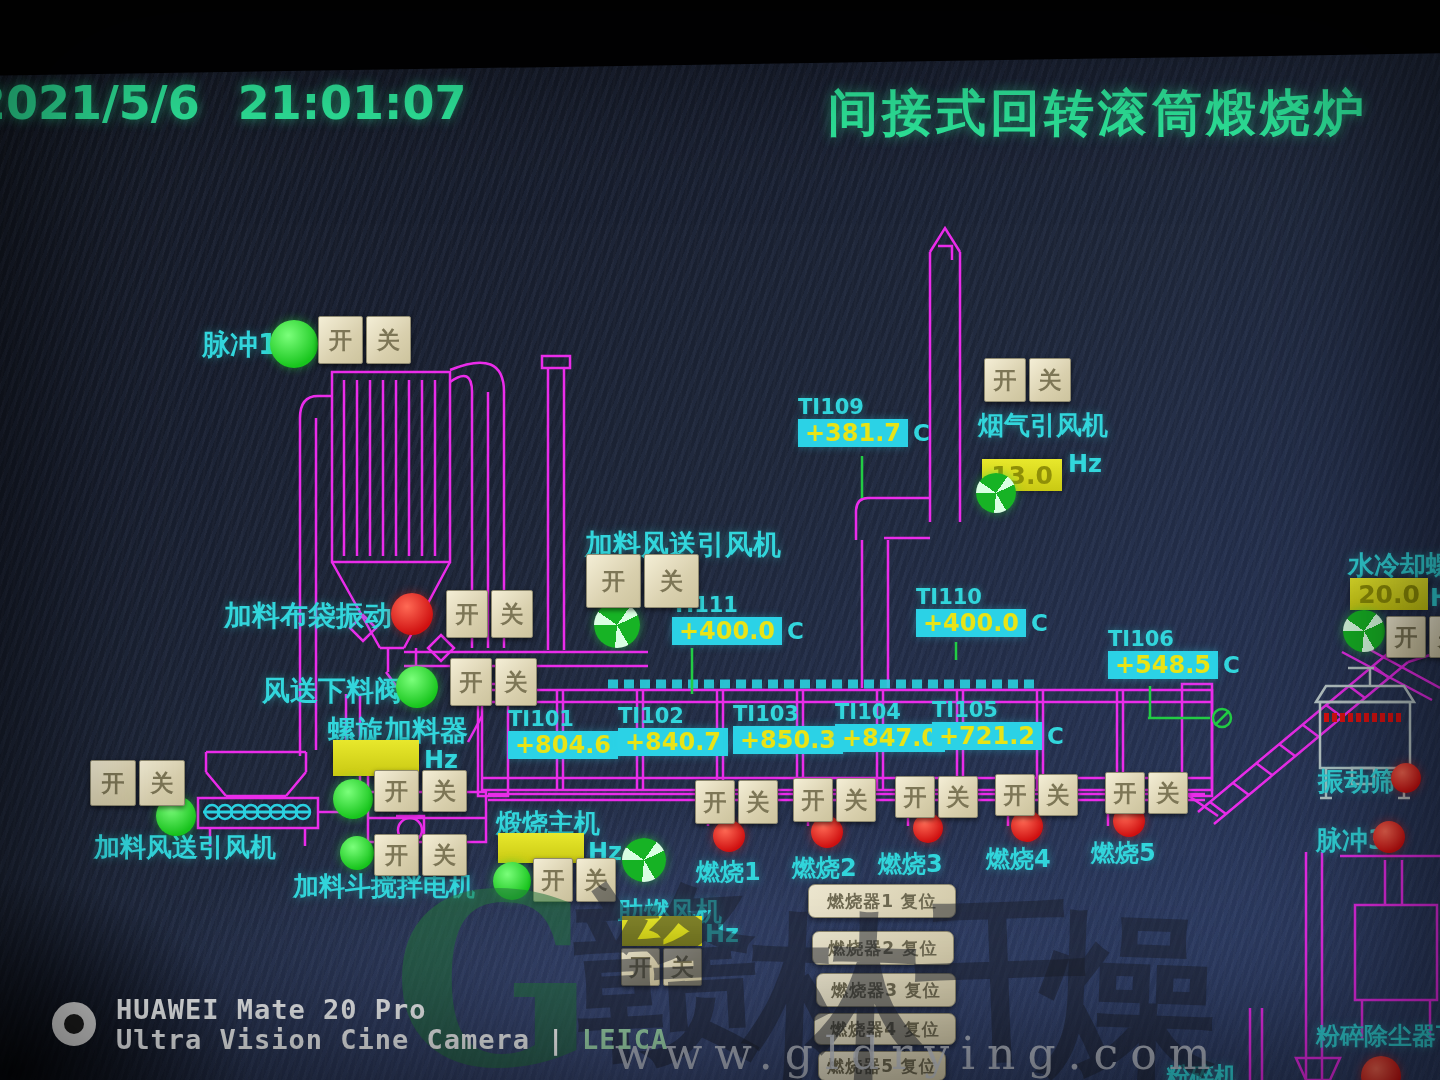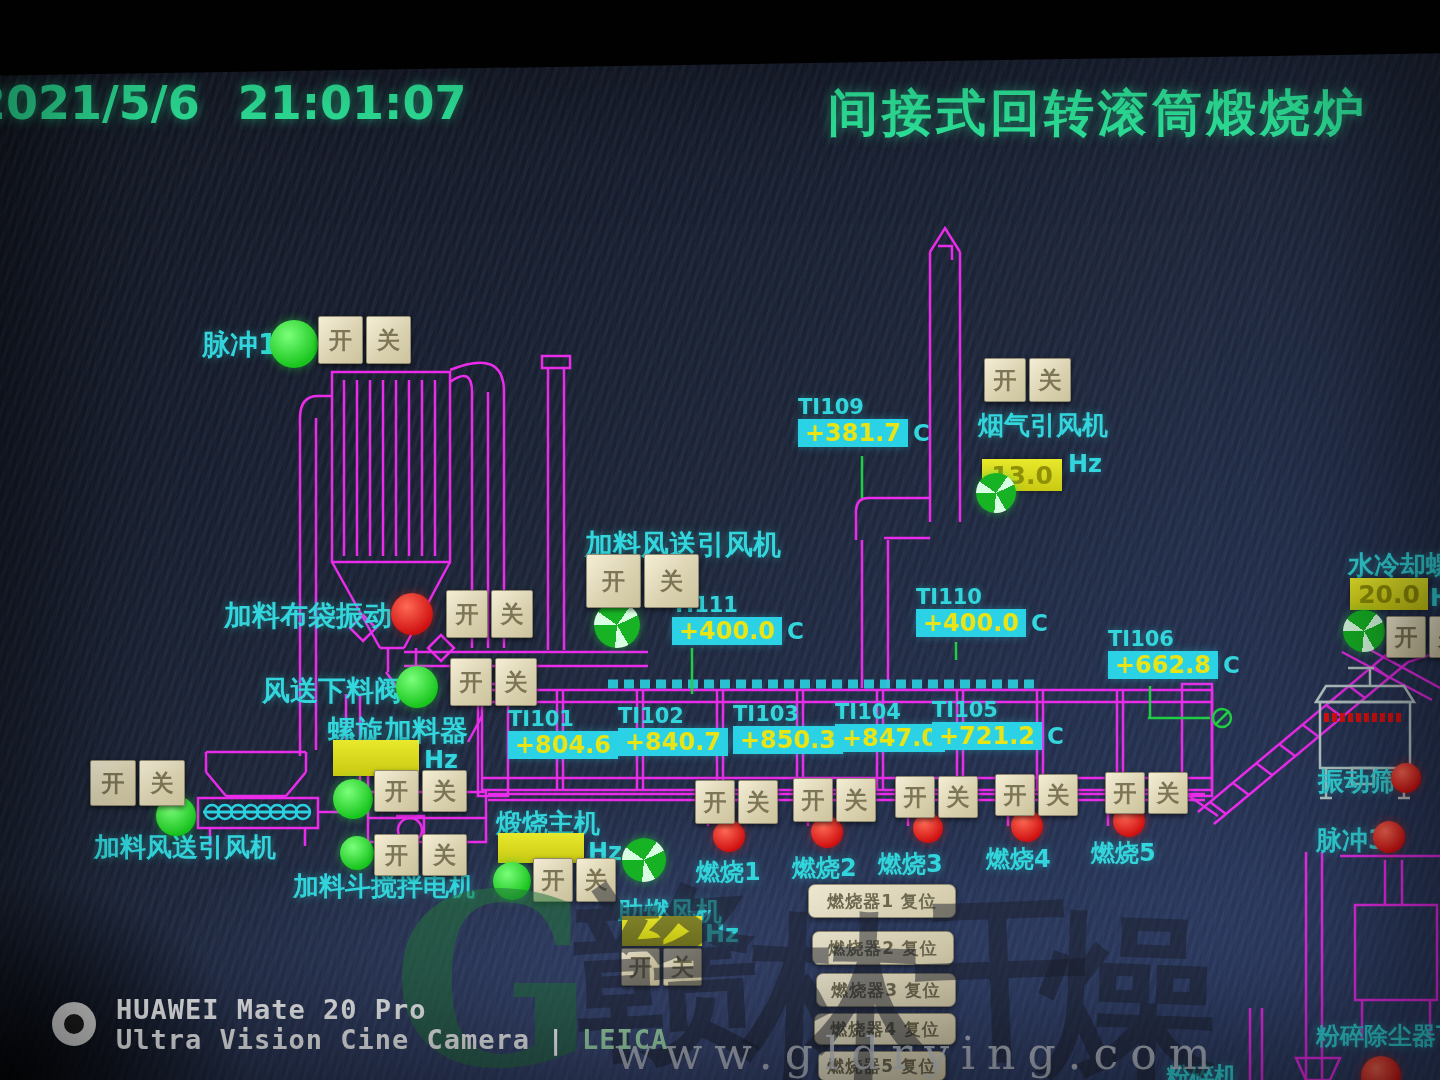--- a/index.html
+++ b/index.html
@@ -176,21 +176,21 @@
   <div class="ti" style="left:672px;top:594px">
     <div class="tag">TI111</div>
     <div><span class="val">+400.0</span><span class="unit">C</span></div>
   </div>
   <div class="ti" style="left:916px;top:586px">
     <div class="tag">TI110</div>
     <div><span class="val">+400.0</span><span class="unit">C</span></div>
   </div>
   <div class="ti" style="left:1108px;top:628px">
     <div class="tag">TI106</div>
-    <div><span class="val">+662.8</span><span class="unit">C</span></div>
+    <div><span class="val">+548.5</span><span class="unit">C</span></div>
   </div>
   <div class="ti" style="left:508px;top:708px">
     <div class="tag">TI101</div>
     <div><span class="val">+804.6</span><span class="unit">C</span></div>
   </div>
   <div class="ti" style="left:618px;top:705px">
     <div class="tag">TI102</div>
     <div><span class="val">+840.7</span><span class="unit">C</span></div>
   </div>
   <div class="ti" style="left:733px;top:703px">

